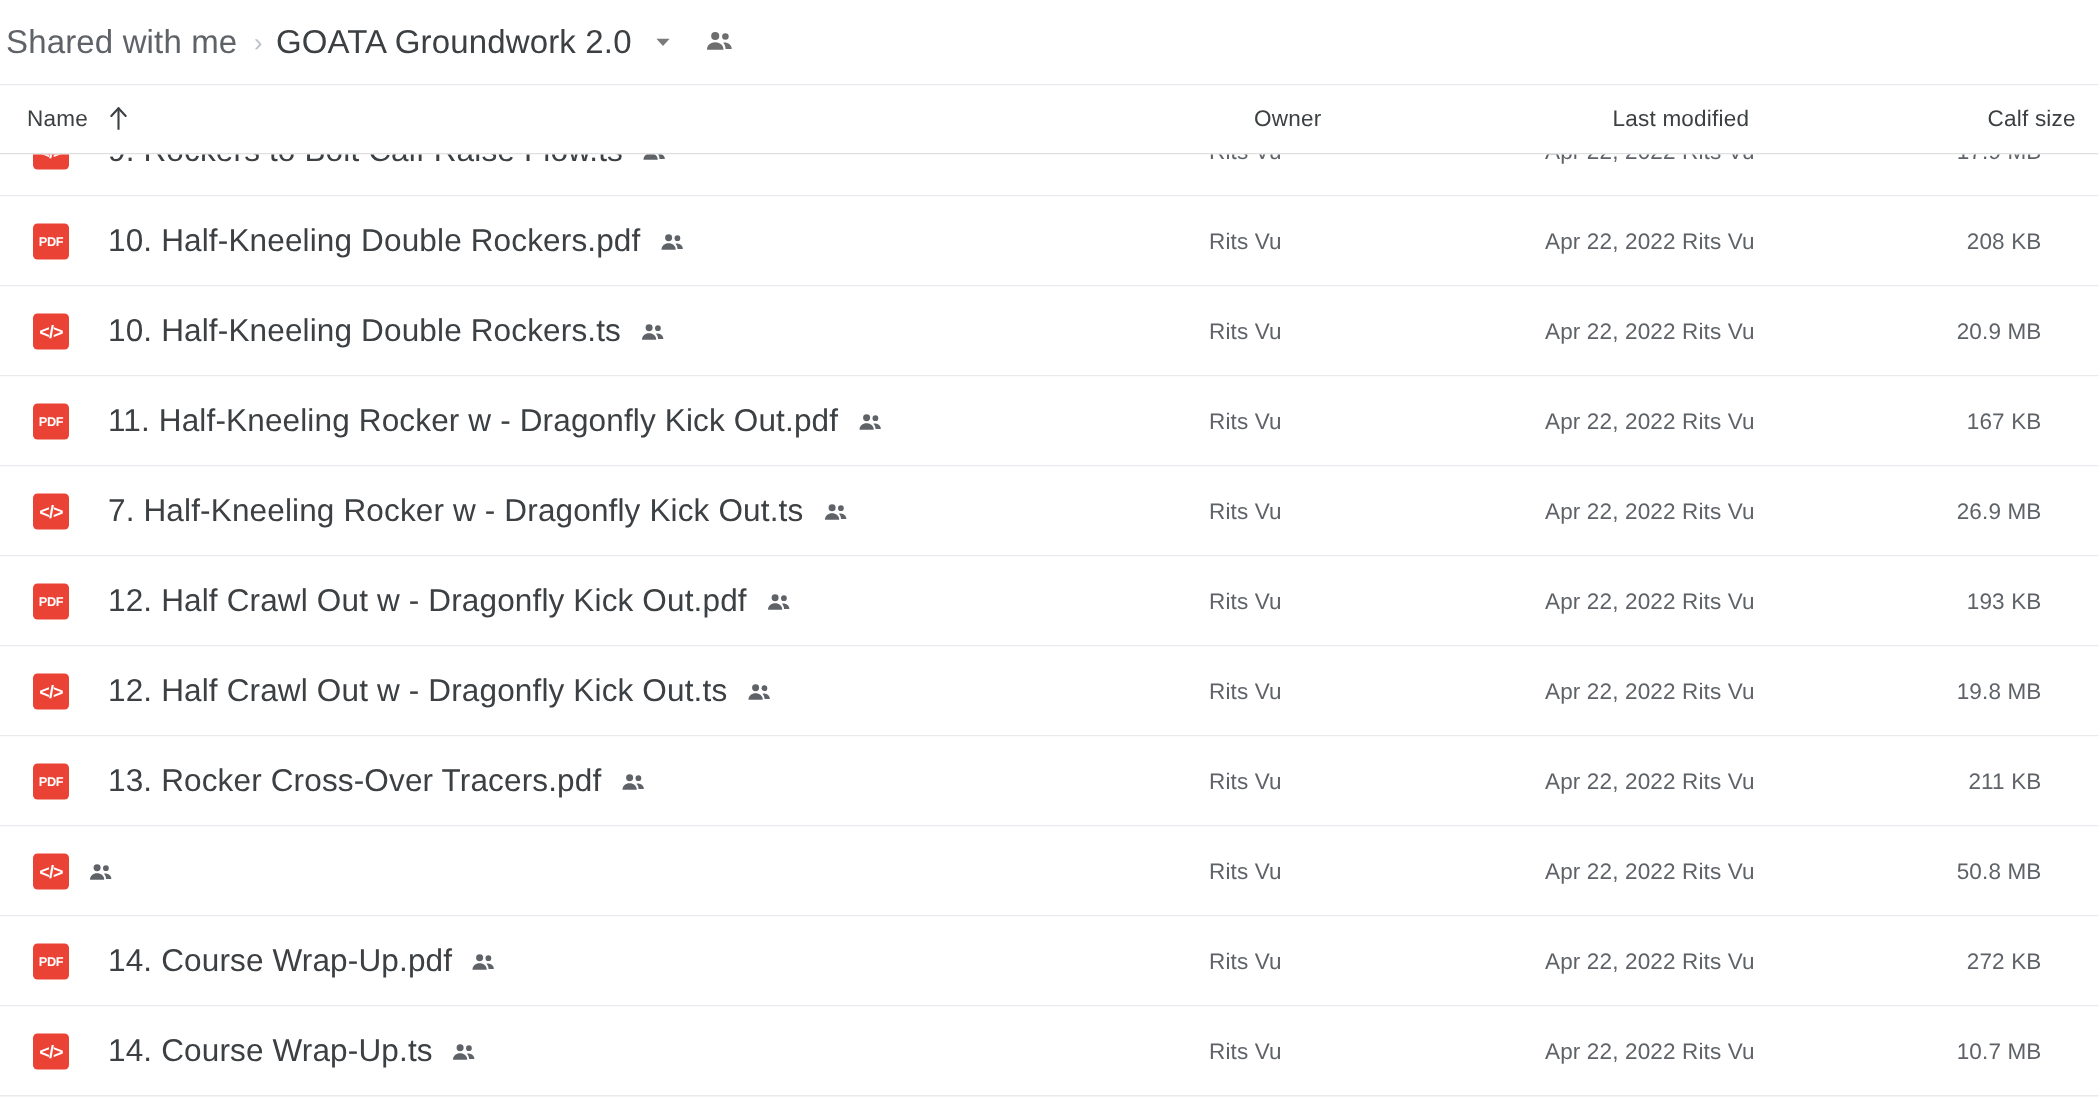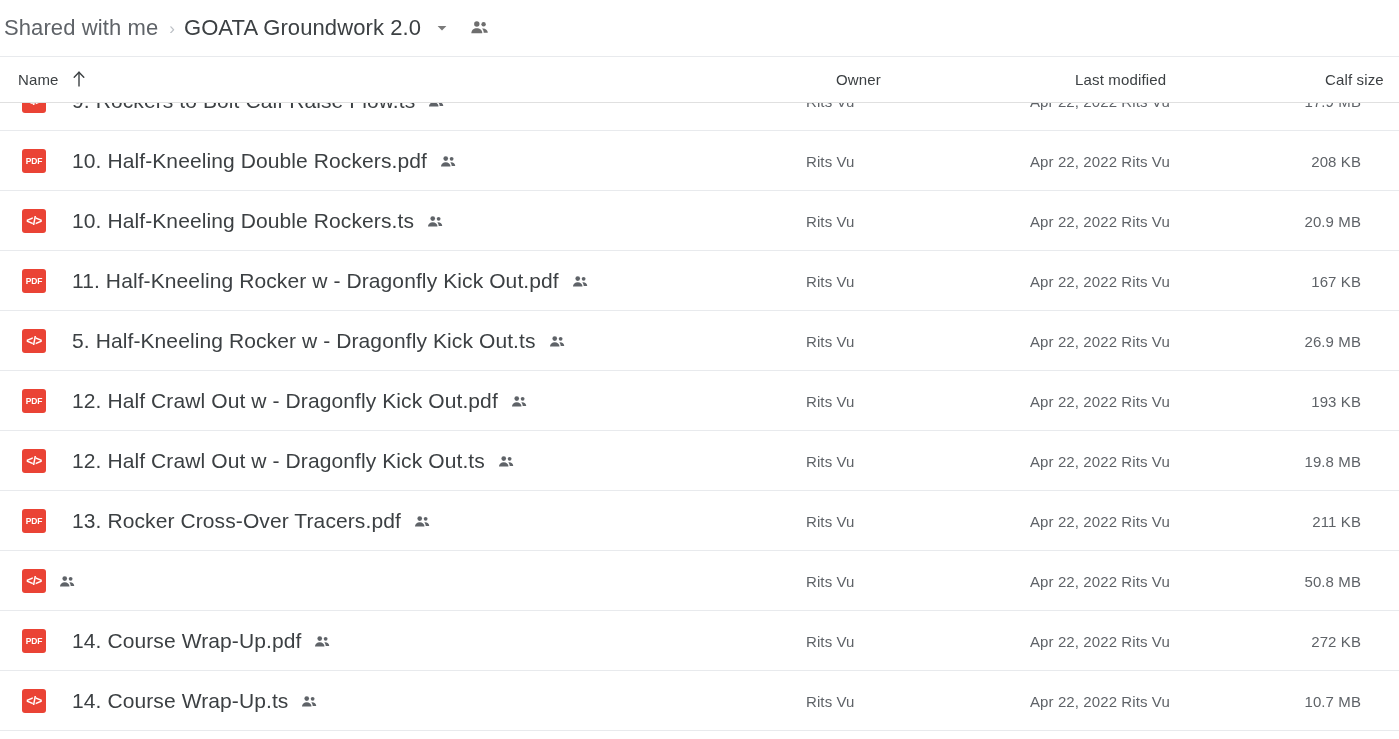--- a/index.html
+++ b/index.html
@@ -304,21 +304,21 @@
       </div>
       <div class="cell c-size">
         <span class="size-txt">167 KB</span>
       </div>
     </div>
     <div class="row">
       <div class="cell c-name">
         <span class="ftype-icon code">
           <span class="lbl">&lt;/&gt;</span>
         </span>
-        <span class="fname">5. Half-Kneeling Rocker w - Dragonfly Kick Out.ts</span>
+        <span class="fname">7. Half-Kneeling Rocker w - Dragonfly Kick Out.ts</span>
         <span class="shared-badge">
           <svg width="19" height="14" viewBox="0 0 22 16" aria-hidden="true">
             <circle cx="7.8" cy="4.0" r="2.7" fill="#5f6368"></circle>
             <circle cx="14.6" cy="4.3" r="2.2" fill="#5f6368"></circle>
             <path d="M2.3 13.2c0-3.1 2.5-5.0 5.5-5.0s5.5 1.9 5.5 5.0z" fill="#5f6368"></path>
             <path d="M14.0 8.4c2.6 0 4.8 1.6 4.8 4.3h-4.1c0-1.6-.5-3.1-1.6-4.2z" fill="#5f6368"></path>
           </svg>
         </span>
       </div>
       <div class="cell c-owner">

